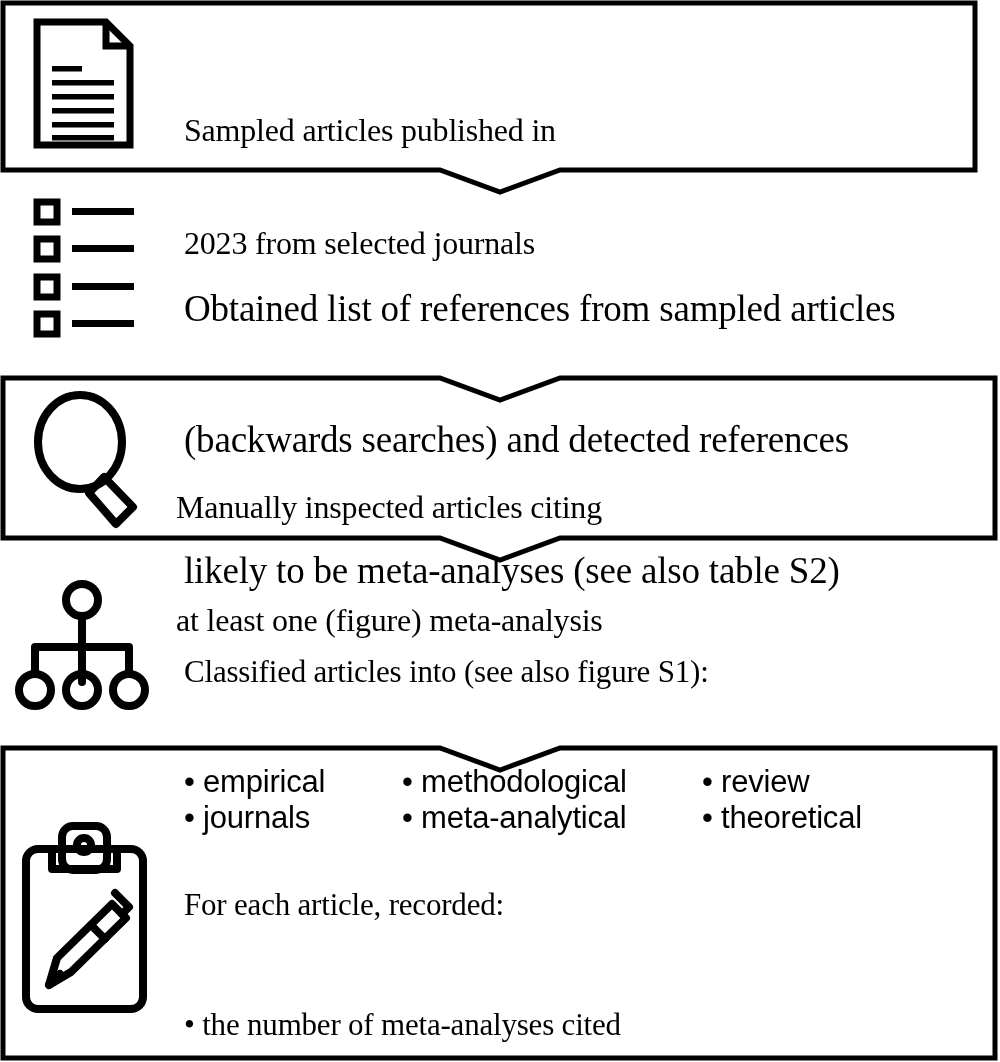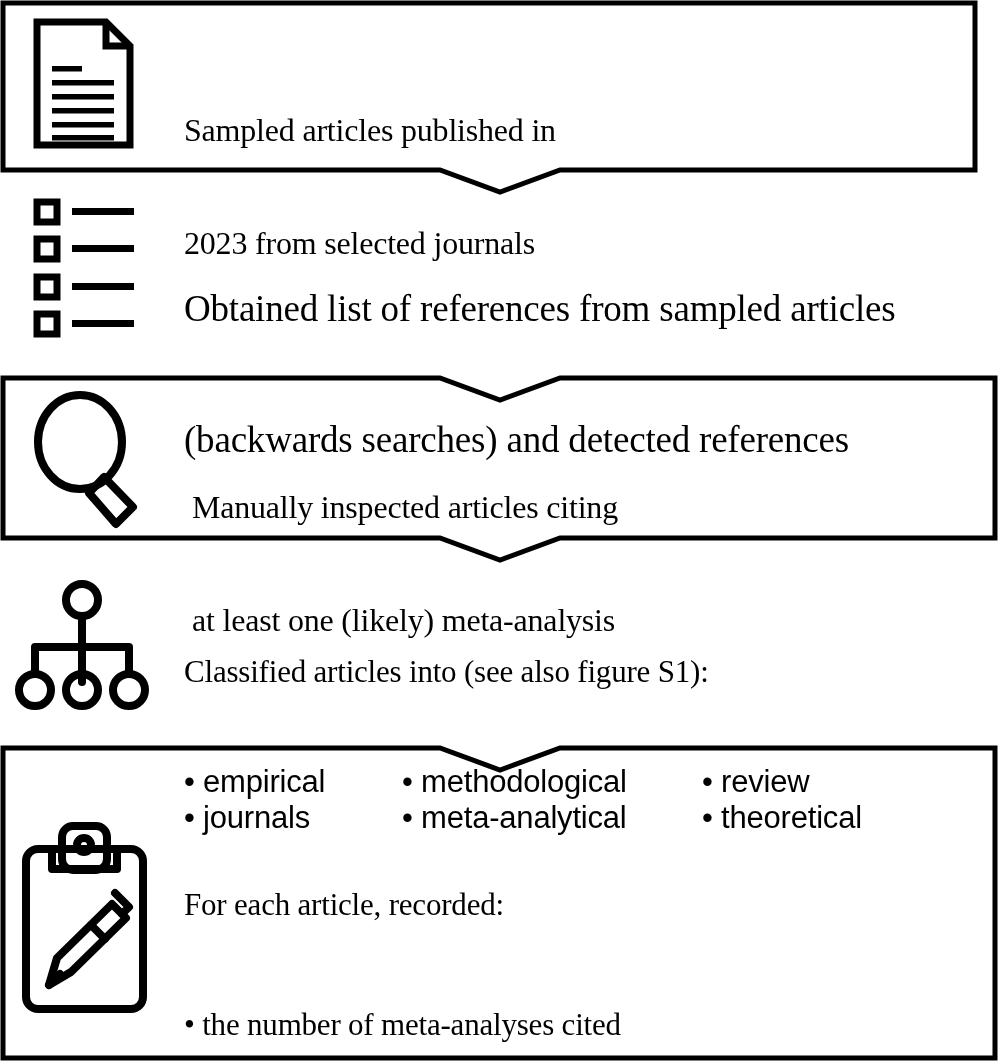--- a/index.html
+++ b/index.html
@@ -133,25 +133,26 @@
   </svg>
 
   <div class="step-text" style="left:184px; top:36px; font-size:32px;">
     <span class="txt-line">Sampled articles published in</span>
     <span class="txt-line">2023 from selected journals</span>
   </div>
 
   <div class="step-text" style="left:184px; top:200px; font-size:37px;">
     <span class="txt-line">Obtained list of references from sampled articles</span>
     <span class="txt-line">(backwards searches) and detected references</span>
+    <span class="txt-line">likely to be meta-analyses (see also table S2)</span>
   </div>
 
-  <div class="step-text" style="left:192px; top:413px; font-size:32px;">
+  <div class="step-text" style="left:176px; top:413px; font-size:32px;">
     <span class="txt-line">Manually inspected articles citing</span>
-    <span class="txt-line">at least one (likely) meta-analysis</span>
+    <span class="txt-line">at least one (figure) meta-analysis</span>
   </div>
 
   <div class="step-text" style="left:184px; top:581px; font-size:31px;">
     <span class="txt-line">Classified articles into (see also figure S1):</span>
     <span class="cls-grid">
       <span class="cls-cell">• empirical</span>
       <span class="cls-cell">• methodological</span>
       <span class="cls-cell">• review</span>
       <span class="cls-cell">• journals</span>
       <span class="cls-cell">• meta-analytical</span>

